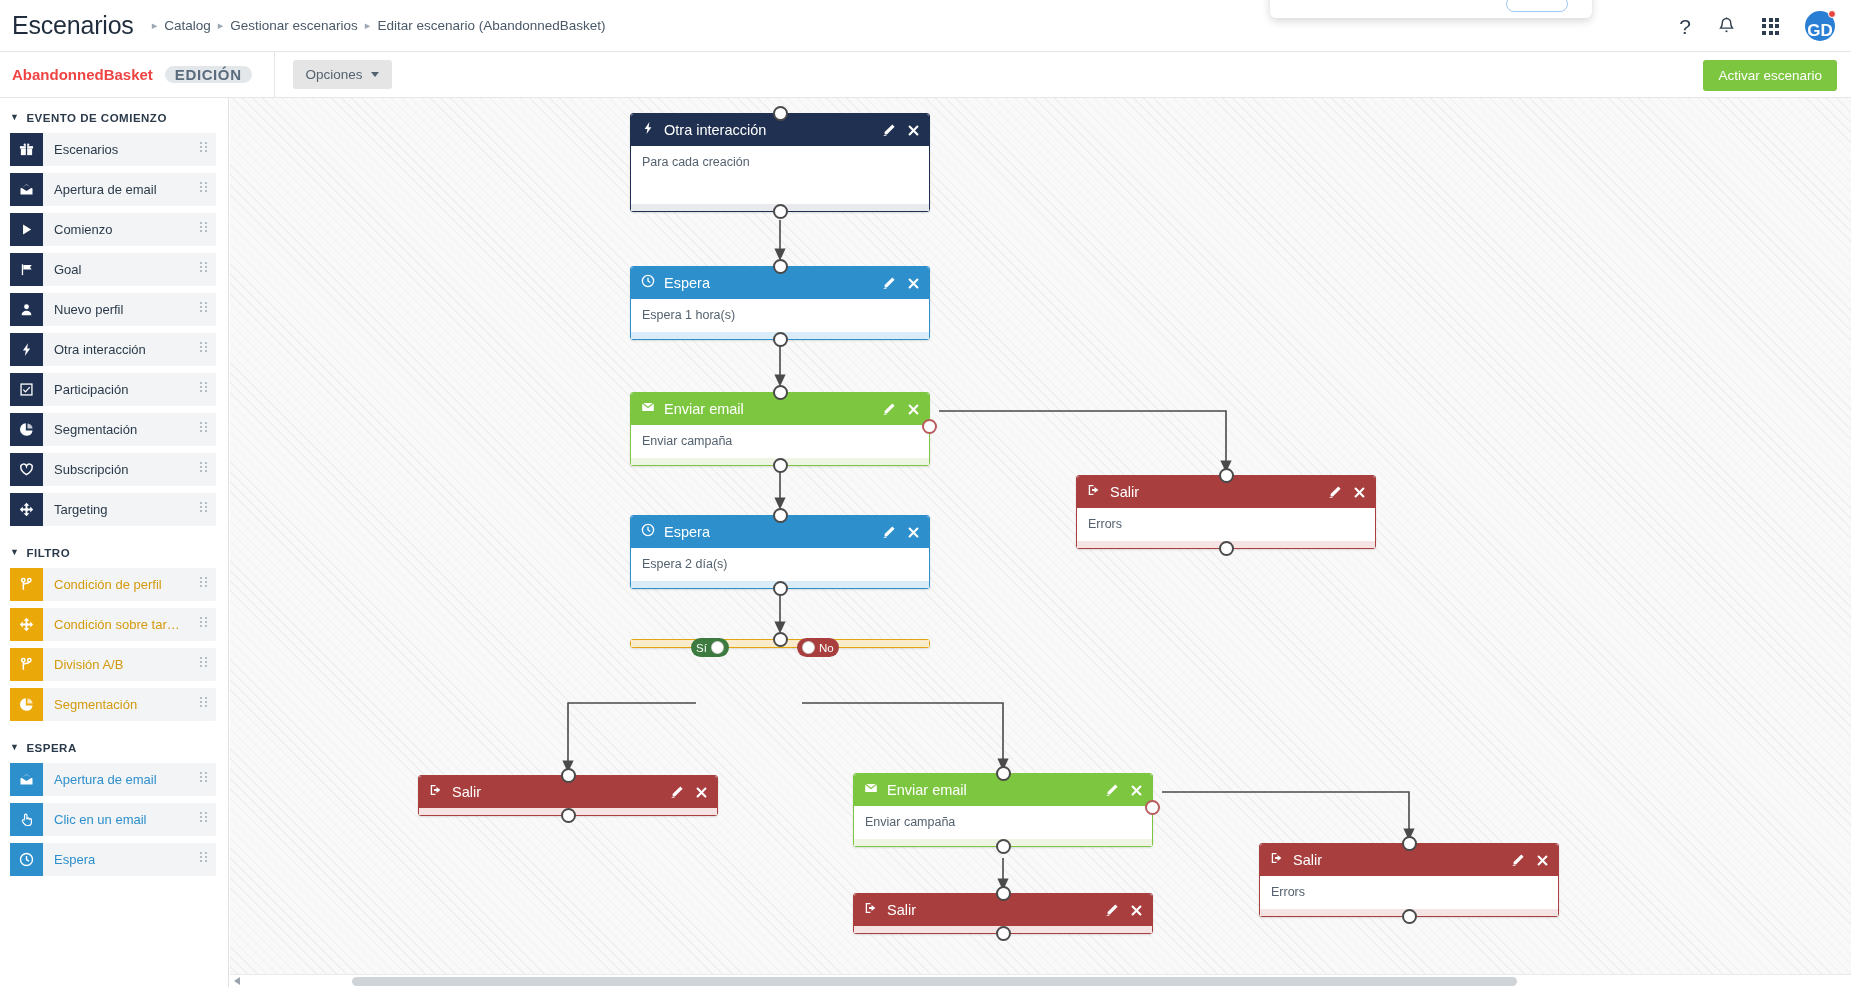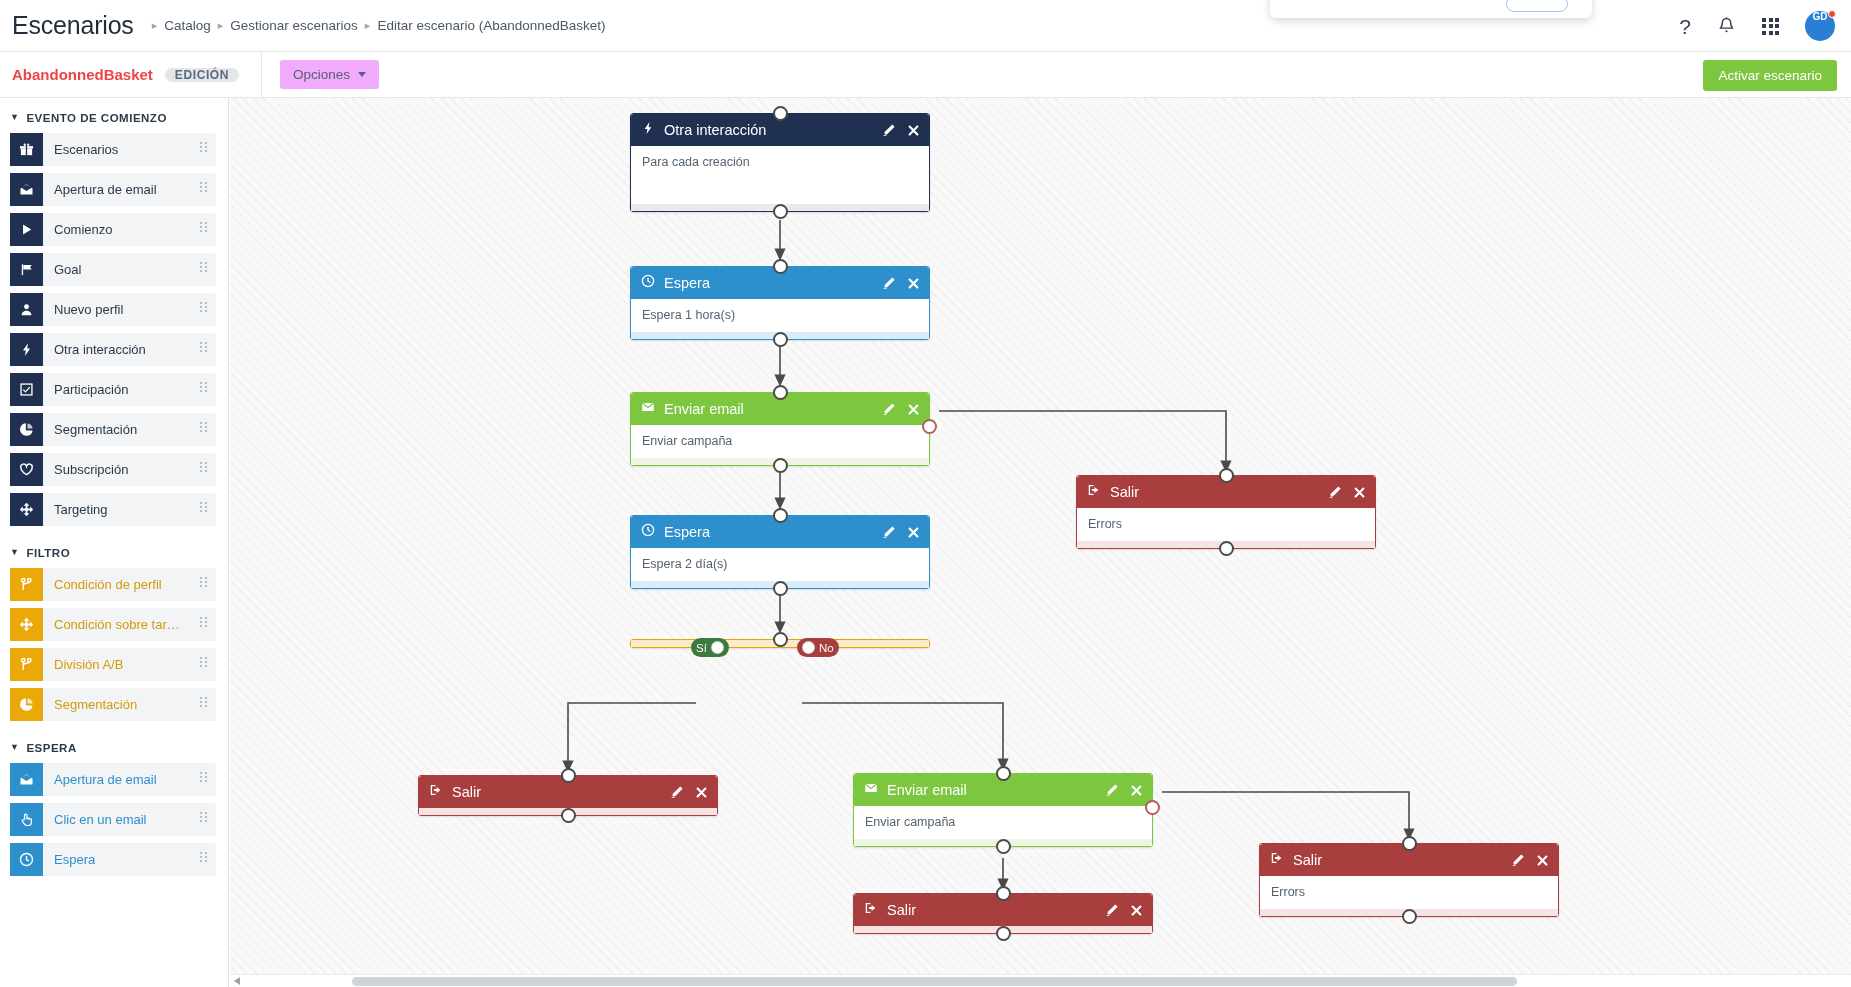--- a/index.html
+++ b/index.html
@@ -35,22 +35,22 @@
   .top-right {
     position: absolute; right: 16px; top: 0; height: 52px;
     display: flex; align-items: center; gap: 26px;
   }
   .ticon { color: #3b4a5a; cursor: pointer; display: flex; align-items:center; }
   .help-q { font-size: 21px; font-weight: 400; color: #2f3e4e; line-height: 1; }
   .grid-icon { display: grid; grid-template-columns: repeat(3, 4px); gap: 2.5px; }
   .grid-icon i { width: 4px; height: 4px; background: #2f3e4e; display:block; }
   .avatar {
     width: 30px; height: 30px; border-radius: 50%;
-    background: #2a7fd4; color: #fff; font-size: 10px; font-weight: 700;
-    display: flex; align-items: flex-start; justify-content: center;
+    background: #2a7fd4; color: #fff; font-size: 17px; font-weight: 700;
+    display: flex; align-items: flex-end; justify-content: center;
     position: relative; cursor: pointer;
   }
   .avatar .dot {
     position: absolute; top: -1px; right: -1px;
     width: 8px; height: 8px; border-radius: 50%; background: #e8453c;
     border: 1.5px solid #fff;
   }
 
   
   .popover-frag {
@@ -73,29 +73,29 @@
     background: #ffffff;
     border-bottom: 1px solid #e4e7ea;
     display: flex; align-items: center;
   }
   .scenario-name {
     font-size: 15px; font-weight: 700; color: #ef4444; margin-left: 12px;
   }
   .badge-edition {
     margin-left: 12px;
     background: #e3e7ea; color: #5a6b7d;
-    font-size: 12px; font-weight: 700; letter-spacing: .6px;
+    font-size: 15px; font-weight: 700; letter-spacing: .6px;
     padding: 0 10px; border-radius: 11px; text-align: center;
   }
   .subbar-divider {
     width: 1px; height: 46px; background: #e4e7ea; margin-left: 22px;
   }
   .btn-options {
     margin-left: 18px;
-    background: #f0abfc; color: #54626f;
+    background: #e5e5e5; color: #54626f;
     border: none; border-radius: 3px;
     font-size: 13.5px; padding: 7px 13px;
     font-family: "Liberation Sans", sans-serif;
     cursor: pointer;
     display: flex; align-items: center; gap: 8px;
   }
   .caret-dn {
     width: 0; height: 0; border-left: 4px solid transparent;
     border-right: 4px solid transparent; border-top: 5px solid #54626f;
   }

